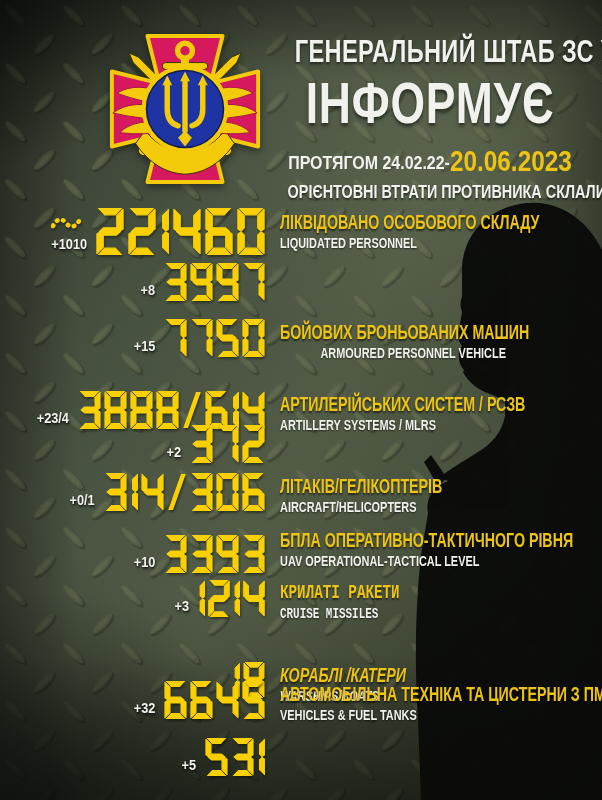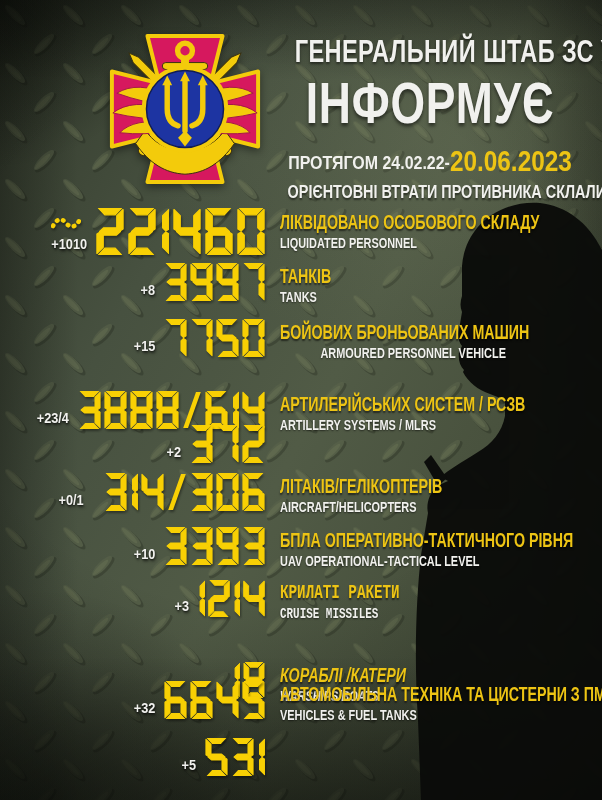--- a/index.html
+++ b/index.html
@@ -275,24 +275,20 @@
               <polygon points="0,6 24,30 24,76 12,88 0,80" fill="#f8d004" stroke="#f8d004" stroke-width="5" stroke-linejoin="round"></polygon>
               <polygon points="10,90 26,76 74,76 90,90 74,104 26,104" fill="#f8d004" stroke="#f8d004" stroke-width="5" stroke-linejoin="round"></polygon>
             </svg>
             <svg viewBox="0 0 100 180" width="23" height="38" style="display: block;">
               <polygon points="6,0 94,0 70,26 30,26" fill="#f8d004" stroke="#f8d004" stroke-width="5" stroke-linejoin="round"></polygon>
               <polygon points="100,6 76,30 76,76 88,88 100,80" fill="#f8d004" stroke="#f8d004" stroke-width="5" stroke-linejoin="round"></polygon>
               <polygon points="100,174 76,150 76,104 88,92 100,100" fill="#f8d004" stroke="#f8d004" stroke-width="5" stroke-linejoin="round"></polygon>
             </svg>
           </div>
         </div>
-        <div class="labels" style="top: 3px;">
-          <div class="lbl-uk">ТАНКІВ</div>
-          <div class="lbl-en">TANKS</div>
-        </div>
       </div>
       <div class="loss-row" style="top: 319px; height: 68px; text-align: center;">
         <div class="numgroup" style="top: 0px;">
           <div class="delta-col">
             <span class="delta">+15</span>
           </div>
           <div class="digits" style="gap: 3px;">
             <svg viewBox="0 0 100 180" width="23" height="38" style="display: block;">
               <polygon points="6,0 94,0 70,26 30,26" fill="#f8d004" stroke="#f8d004" stroke-width="5" stroke-linejoin="round"></polygon>
               <polygon points="100,6 76,30 76,76 88,88 100,80" fill="#f8d004" stroke="#f8d004" stroke-width="5" stroke-linejoin="round"></polygon>
@@ -415,21 +411,21 @@
               <polygon points="6,0 94,0 70,26 30,26" fill="#f8d004" stroke="#f8d004" stroke-width="5" stroke-linejoin="round"></polygon>
               <polygon points="100,6 76,30 76,76 88,88 100,80" fill="#f8d004" stroke="#f8d004" stroke-width="5" stroke-linejoin="round"></polygon>
               <polygon points="10,90 26,76 74,76 90,90 74,104 26,104" fill="#f8d004" stroke="#f8d004" stroke-width="5" stroke-linejoin="round"></polygon>
               <polygon points="0,174 24,150 24,104 12,92 0,100" fill="#f8d004" stroke="#f8d004" stroke-width="5" stroke-linejoin="round"></polygon>
               <polygon points="6,180 94,180 70,154 30,154" fill="#f8d004" stroke="#f8d004" stroke-width="5" stroke-linejoin="round"></polygon>
             </svg>
           </div>
         </div>
       </div>
       <div class="loss-row" style="top: 473px; height: 68px;">
-        <div class="numgroup" style="top: 0px; gap: 11px;">
+        <div class="numgroup" style="top: 0px;">
           <div class="delta-col">
             <span class="delta">+0/1</span>
           </div>
           <div class="digits" style="gap: 3px;">
             <svg viewBox="0 0 100 180" width="23" height="38" style="display: block;">
               <polygon points="6,0 94,0 70,26 30,26" fill="#f8d004" stroke="#f8d004" stroke-width="5" stroke-linejoin="round"></polygon>
               <polygon points="100,6 76,30 76,76 88,88 100,80" fill="#f8d004" stroke="#f8d004" stroke-width="5" stroke-linejoin="round"></polygon>
               <polygon points="10,90 26,76 74,76 90,90 74,104 26,104" fill="#f8d004" stroke="#f8d004" stroke-width="5" stroke-linejoin="round"></polygon>
               <polygon points="100,174 76,150 76,104 88,92 100,100" fill="#f8d004" stroke="#f8d004" stroke-width="5" stroke-linejoin="round"></polygon>
               <polygon points="6,180 94,180 70,154 30,154" fill="#f8d004" stroke="#f8d004" stroke-width="5" stroke-linejoin="round"></polygon>
@@ -471,21 +467,21 @@
               <polygon points="100,174 76,150 76,104 88,92 100,100" fill="#f8d004" stroke="#f8d004" stroke-width="5" stroke-linejoin="round"></polygon>
             </svg>
           </div>
         </div>
         <div class="labels" style="top: 3px;">
           <div class="lbl-uk">ЛІТАКІВ/ГЕЛІКОПТЕРІВ</div>
           <div class="lbl-en">AIRCRAFT/HELICOPTERS</div>
         </div>
       </div>
       <div class="loss-row" style="top: 527px; height: 68px;">
-        <div class="numgroup" style="top: 0px; margin-left: 28px;">
+        <div class="numgroup" style="top: 8px; margin-left: 28px;">
           <div class="delta-col">
             <span class="delta">+10</span>
           </div>
           <div class="digits" style="gap: 3px;">
             <svg viewBox="0 0 100 180" width="23" height="38" style="display: block;">
               <polygon points="6,0 94,0 70,26 30,26" fill="#f8d004" stroke="#f8d004" stroke-width="5" stroke-linejoin="round"></polygon>
               <polygon points="100,6 76,30 76,76 88,88 100,80" fill="#f8d004" stroke="#f8d004" stroke-width="5" stroke-linejoin="round"></polygon>
               <polygon points="10,90 26,76 74,76 90,90 74,104 26,104" fill="#f8d004" stroke="#f8d004" stroke-width="5" stroke-linejoin="round"></polygon>
               <polygon points="100,174 76,150 76,104 88,92 100,100" fill="#f8d004" stroke="#f8d004" stroke-width="5" stroke-linejoin="round"></polygon>
               <polygon points="6,180 94,180 70,154 30,154" fill="#f8d004" stroke="#f8d004" stroke-width="5" stroke-linejoin="round"></polygon>

